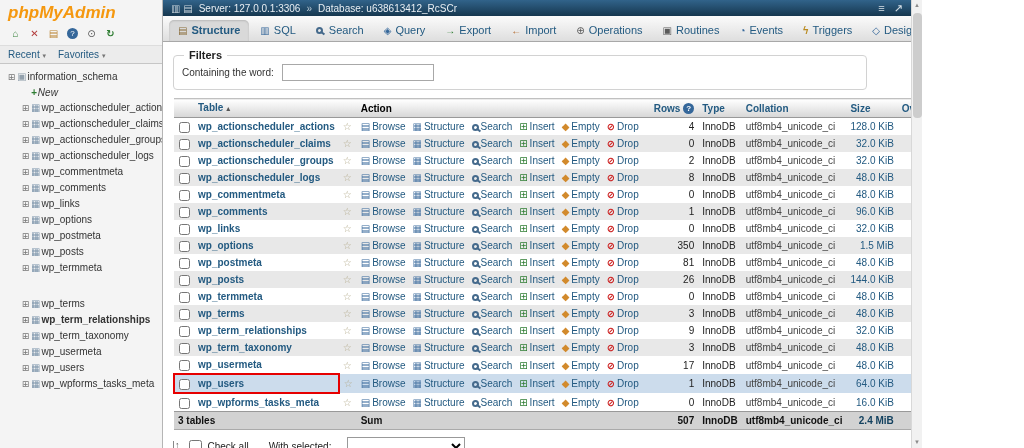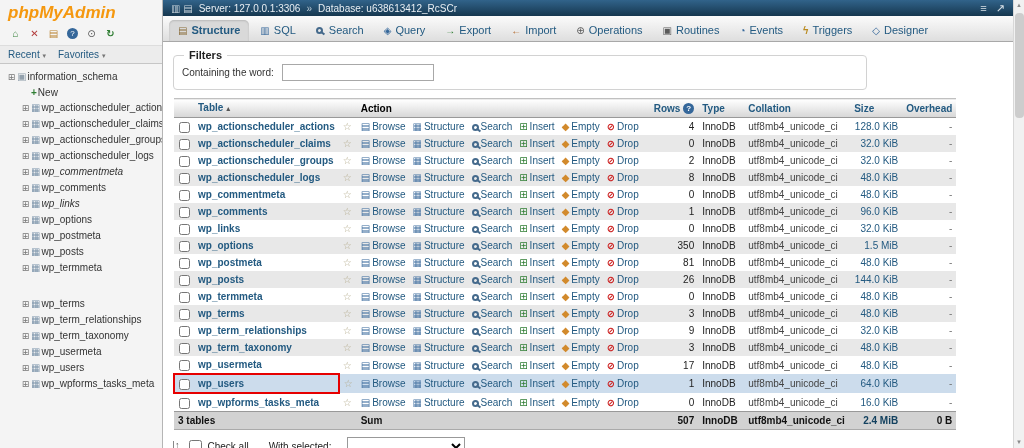--- a/index.html
+++ b/index.html
@@ -1,18 +1,18 @@
 <!DOCTYPE html>
 <html><head>
 <meta charset="utf-8">
 <style>
   *{box-sizing:border-box;margin:0;padding:0}
   html,body{width:1024px;height:448px;overflow:hidden}
   body{font-family:"Liberation Sans","DejaVu Sans",sans-serif;font-size:11px;color:#222;background:#fff}
-  #app{display:flex;width:1024px;height:448px}
+  #app{display:flex;width:922px;height:448px}
 
   
   #sidebar{width:163px;min-width:163px;background:#f4f4f4;border-right:1px solid #b5b5b5;display:flex;flex-direction:column;overflow:hidden}
   #logo{font-size:17px;font-weight:bold;font-style:italic;color:#f5980f;padding:3px 8px 1px;cursor:pointer}
   #navi-icons{display:flex;gap:4px;padding:2px 8px 4px;align-items:center}
   .nicon{width:15px;height:15px;display:inline-flex;align-items:center;justify-content:center;cursor:pointer}
   #navi-tabs{display:flex;gap:12px;padding:3px 8px;border-top:1px solid #ddd;border-bottom:1px solid #c6c6c6;color:#235a81;background:#ececec;font-size:10px}
   .navi-tab{cursor:pointer}
   .navi-tab .caret{font-size:7px;color:#777}
   #tree{list-style:none;padding:5px 2px;overflow:hidden;flex:1;font-size:10px}
@@ -107,34 +107,34 @@
         <span class="nicon">
           <span class="gi" style="color:#2e7d32;font-weight:bold;">↻</span>
         </span>
       </div>
     <div id="navi-tabs">
         <span class="navi-tab"><span>Recent</span> <span class="caret">▾</span></span>
         <span class="navi-tab"><span>Favorites</span> <span class="caret">▾</span></span>
       </div>
     <ul id="tree">
         <li style="padding-left: 4px;"><span class="expander">⊞</span><span class="gi" style="color:#93a1ad;">▣</span><span class="tree-label">information_schema</span></li>
-        <li style="padding-left: 18px;"><span class="expander"></span><span class="gi" style="color:#2e7d32;font-weight:bold;">+</span><span class="tree-label">New</span></li>
+        <li style="padding-left: 18px; font-style: italic;"><span class="expander"></span><span class="gi" style="color:#2e7d32;font-weight:bold;">+</span><span class="tree-label">New</span></li>
         <li style="padding-left: 18px;"><span class="expander">⊞</span><span class="gi" style="color:#7d95ab;">▦</span><span class="tree-label">wp_actionscheduler_actions</span></li>
         <li style="padding-left: 18px;"><span class="expander">⊞</span><span class="gi" style="color:#7d95ab;">▦</span><span class="tree-label">wp_actionscheduler_claims</span></li>
         <li style="padding-left: 18px;"><span class="expander">⊞</span><span class="gi" style="color:#7d95ab;">▦</span><span class="tree-label">wp_actionscheduler_groups</span></li>
         <li style="padding-left: 18px;"><span class="expander">⊞</span><span class="gi" style="color:#7d95ab;">▦</span><span class="tree-label">wp_actionscheduler_logs</span></li>
-        <li style="padding-left: 18px; font-style: italic;"><span class="expander">⊞</span><span class="gi" style="color:#7d95ab;">▦</span><span class="tree-label">wp_commentmeta</span></li>
+        <li style="padding-left: 18px;"><span class="expander">⊞</span><span class="gi" style="color:#7d95ab;">▦</span><span class="tree-label">wp_commentmeta</span></li>
         <li style="padding-left: 18px;"><span class="expander">⊞</span><span class="gi" style="color:#7d95ab;">▦</span><span class="tree-label">wp_comments</span></li>
-        <li style="padding-left: 18px; font-style: italic;"><span class="expander">⊞</span><span class="gi" style="color:#7d95ab;">▦</span><span class="tree-label">wp_links</span></li>
+        <li style="padding-left: 18px;"><span class="expander">⊞</span><span class="gi" style="color:#7d95ab;">▦</span><span class="tree-label">wp_links</span></li>
         <li style="padding-left: 18px;"><span class="expander">⊞</span><span class="gi" style="color:#7d95ab;">▦</span><span class="tree-label">wp_options</span></li>
         <li style="padding-left: 18px;"><span class="expander">⊞</span><span class="gi" style="color:#7d95ab;">▦</span><span class="tree-label">wp_postmeta</span></li>
         <li style="padding-left: 18px;"><span class="expander">⊞</span><span class="gi" style="color:#7d95ab;">▦</span><span class="tree-label">wp_posts</span></li>
         <li style="padding-left: 18px;"><span class="expander">⊞</span><span class="gi" style="color:#7d95ab;">▦</span><span class="tree-label">wp_termmeta</span></li>
         <li style="padding-left: 18px; margin-top: 20px;"><span class="expander">⊞</span><span class="gi" style="color:#7d95ab;">▦</span><span class="tree-label">wp_terms</span></li>
-        <li style="padding-left: 18px;"><span class="expander">⊞</span><span class="gi" style="color:#7d95ab;">▦</span><span class="tree-label">wp_term_relationships</span></li>
+        <li style="padding-left: 18px; font-weight: bold;"><span class="expander">⊞</span><span class="gi" style="color:#7d95ab;">▦</span><span class="tree-label">wp_term_relationships</span></li>
         <li style="padding-left: 18px;"><span class="expander">⊞</span><span class="gi" style="color:#7d95ab;">▦</span><span class="tree-label">wp_term_taxonomy</span></li>
         <li style="padding-left: 18px;"><span class="expander">⊞</span><span class="gi" style="color:#7d95ab;">▦</span><span class="tree-label">wp_usermeta</span></li>
         <li style="padding-left: 18px;"><span class="expander">⊞</span><span class="gi" style="color:#7d95ab;">▦</span><span class="tree-label">wp_users</span></li>
         <li style="padding-left: 18px;"><span class="expander">⊞</span><span class="gi" style="color:#7d95ab;">▦</span><span class="tree-label">wp_wpforms_tasks_meta</span></li>
       </ul>
   </aside>
 
   <main id="main">
 
     <div id="topbar">

